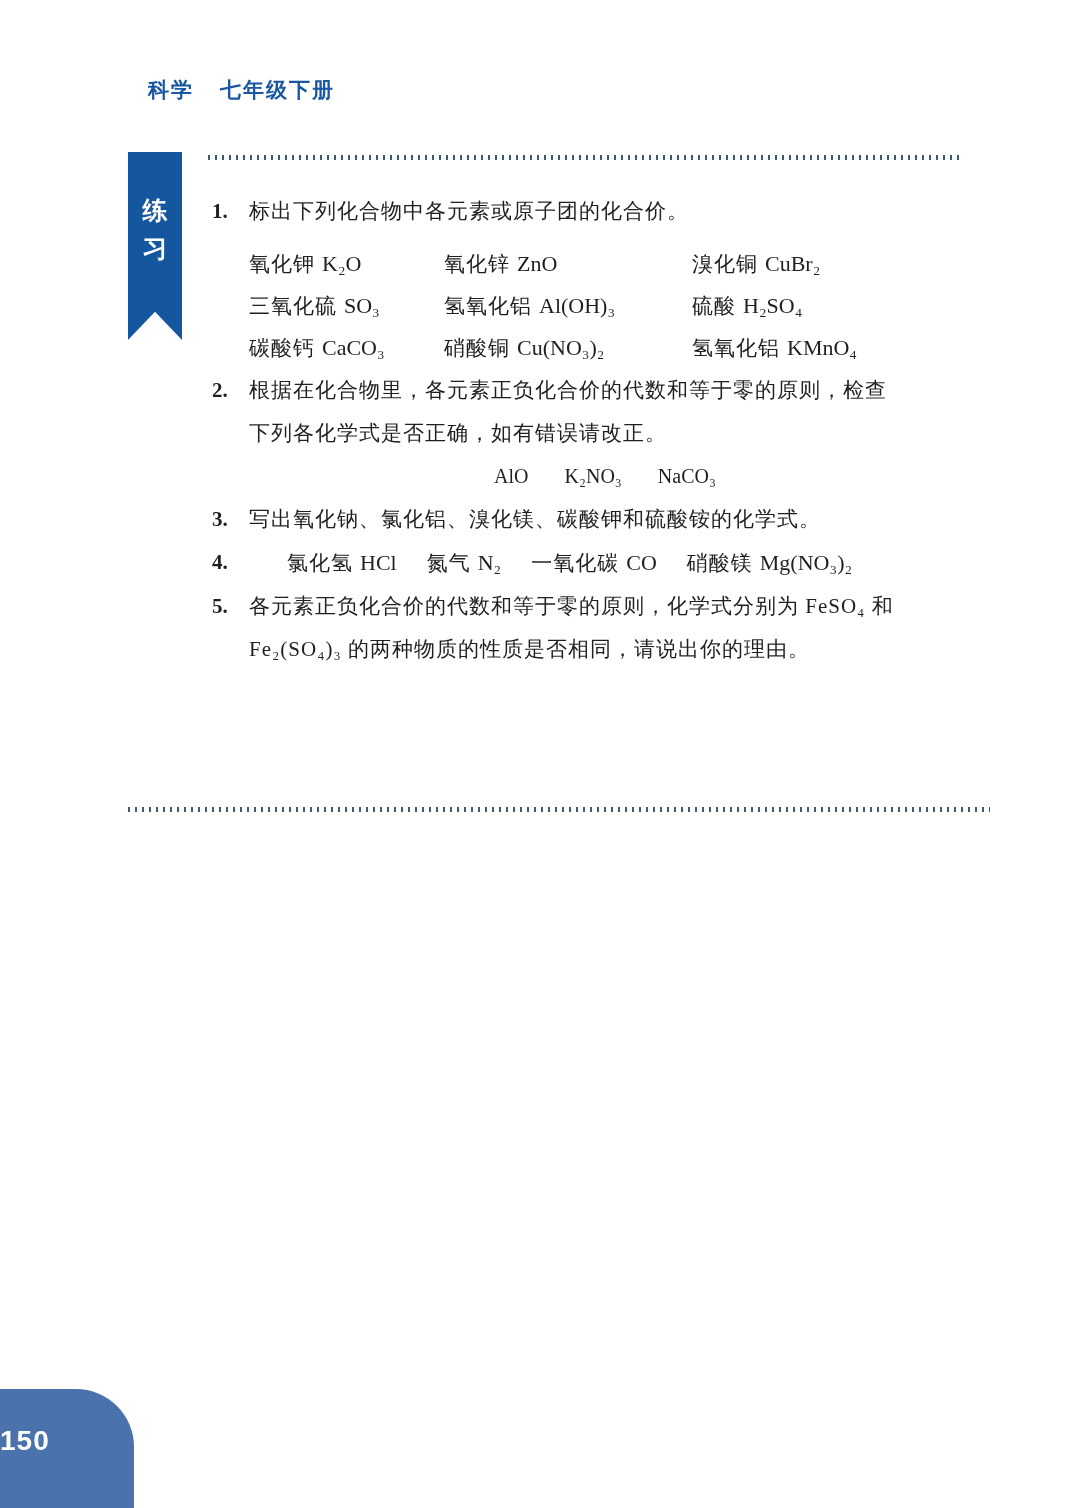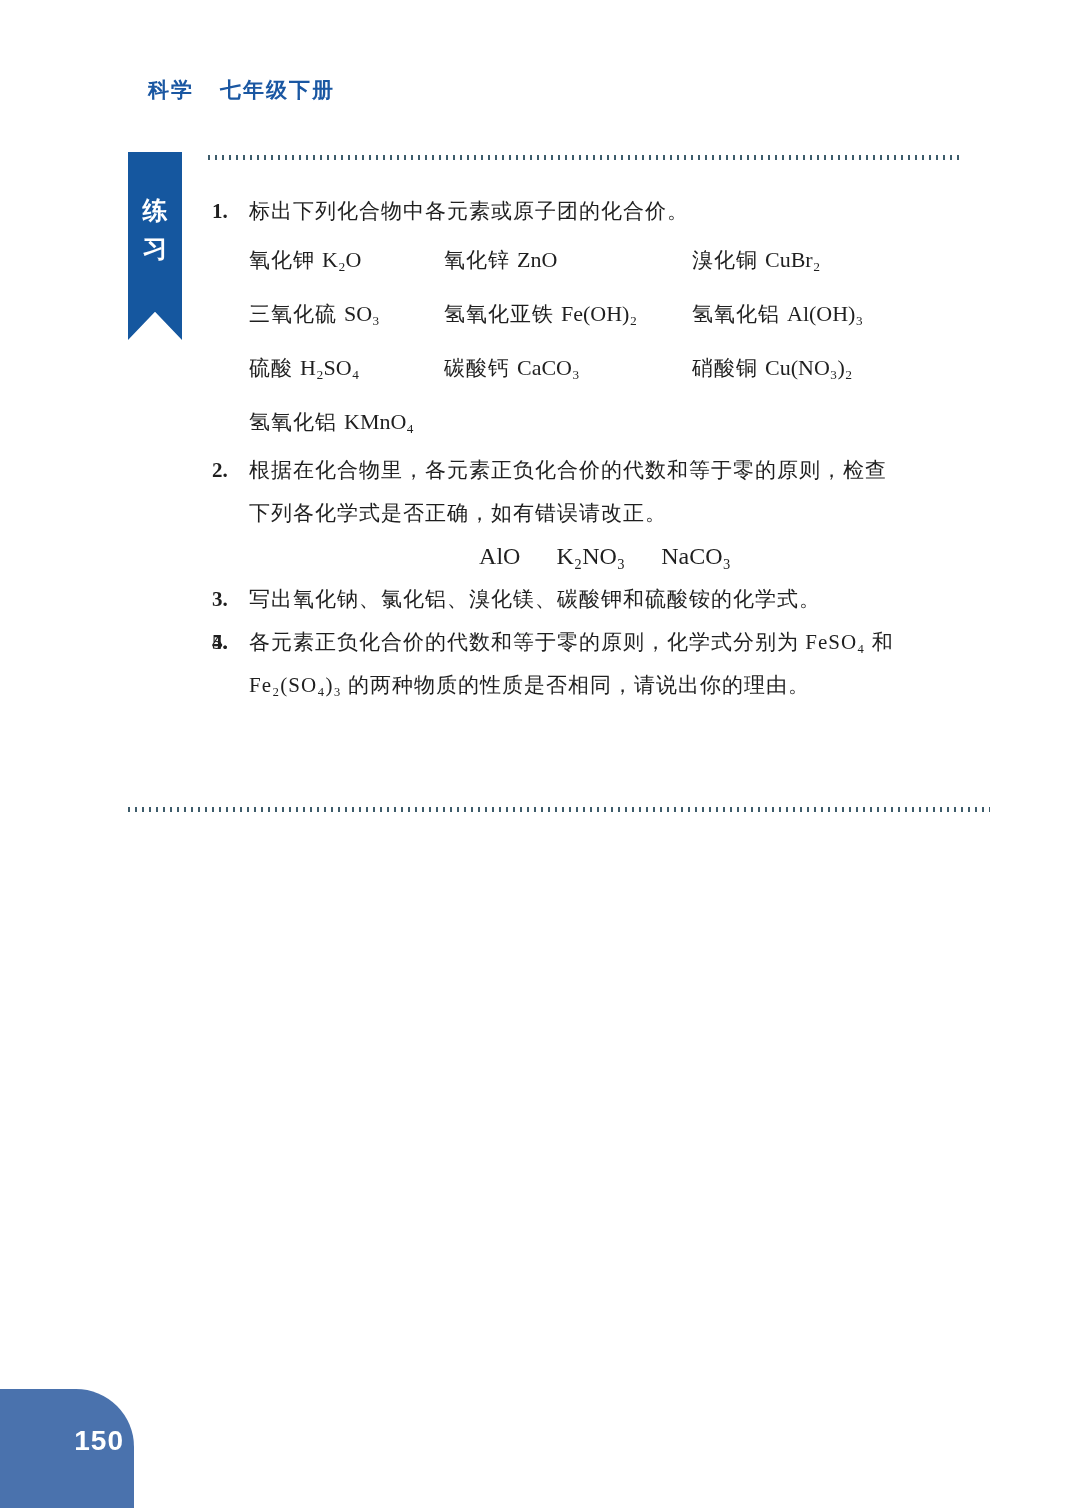--- a/index.html
+++ b/index.html
@@ -37,37 +37,38 @@
     font-size:21px; line-height:43px; letter-spacing:1px;
   }
   .problem { position:relative; }
   .num {
     position:absolute; left:-37px; top:0; width:34px;
     font-weight:bold; letter-spacing:0;
   }
   .ptext { }
   .cgrid {
     display:grid; grid-template-columns:195px 248px auto;
-    line-height:53px;
+    line-height:42px;
+    margin-top:10px;
   }
   .pair { white-space:nowrap; }
   .pair .f { margin-left:7px; font-size:22px; letter-spacing:0; }
   .f, .formula { font-family:"Liberation Serif","DejaVu Serif",serif; }
   .formula-row-center {
     display:flex; justify-content:center; gap:36px;
-    font-size:24px; letter-spacing:0;
+    font-size:20px; letter-spacing:0;
   }
   .formula-row-indent {
     display:flex; gap:30px; margin-left:38px;
   }
   .page-badge {
     position:absolute; left:0; top:1389px; width:134px; height:120px;
     background:var(--badge-blue,#4a72ad);
     border-top-right-radius:58px;
-    display:flex; justify-content:flex-end;
+    display:flex; justify-content:flex-start;
     font-family:"Liberation Sans","DejaVu Sans",sans-serif;
     font-weight:bold; font-size:28px; color:#ffffff;
     padding-top:36px; padding-right:10px; letter-spacing:1px;
   }
 </style>
 </head>
 <body>
 
 <div class="page">
 
@@ -86,21 +87,20 @@
   <div class="content">
 
     <div class="problem">
       <span class="num">1.</span>
       <div class="ptext">标出下列化合物中各元素或原子团的化合价。</div>
       <div class="cgrid">
         <span class="pair"><span class="cn">氧化钾</span><span class="f">K₂O</span></span>
         <span class="pair"><span class="cn">氧化锌</span><span class="f">ZnO</span></span>
         <span class="pair"><span class="cn">溴化铜</span><span class="f">CuBr₂</span></span>
         <span class="pair"><span class="cn">三氧化硫</span><span class="f">SO₃</span></span>
-        <span class="pair"><span class="cn">氢氧化亚铁</span><span class="f">Fe(OH)₂</span></span>
         <span class="pair"><span class="cn">氢氧化铝</span><span class="f">Al(OH)₃</span></span>
         <span class="pair"><span class="cn">硫酸</span><span class="f">H₂SO₄</span></span>
         <span class="pair"><span class="cn">碳酸钙</span><span class="f">CaCO₃</span></span>
         <span class="pair"><span class="cn">硝酸铜</span><span class="f">Cu(NO₃)₂</span></span>
         <span class="pair"><span class="cn">氢氧化铝</span><span class="f">KMnO₄</span></span>
         <span></span>
       </div>
     </div>
 
     <div class="problem">
@@ -114,20 +114,26 @@
       </div>
     </div>
 
     <div class="problem">
       <span class="num">3.</span>
       <div class="ptext">写出氧化钠、氯化铝、溴化镁、碳酸钾和硫酸铵的化学式。</div>
     </div>
 
     <div class="problem">
       <span class="num">4.</span>
+      <div class="formula-row-indent">
+        <span class="pair"><span class="cn">氯化氢</span><span class="f">HCl</span></span>
+        <span class="pair"><span class="cn">氮气</span><span class="f">N₂</span></span>
+        <span class="pair"><span class="cn">一氧化碳</span><span class="f">CO</span></span>
+        <span class="pair"><span class="cn">硝酸镁</span><span class="f">Mg(NO₃)₂</span></span>
+      </div>
     </div>
 
     <div class="problem">
       <span class="num">5.</span>
       <div class="ptext">各元素正负化合价的代数和等于零的原则，化学式分别为 FeSO₄ 和</div>
       <div class="ptext">Fe₂(SO₄)₃ 的两种物质的性质是否相同，请说出你的理由。</div>
     </div>
 
   </div>
 

